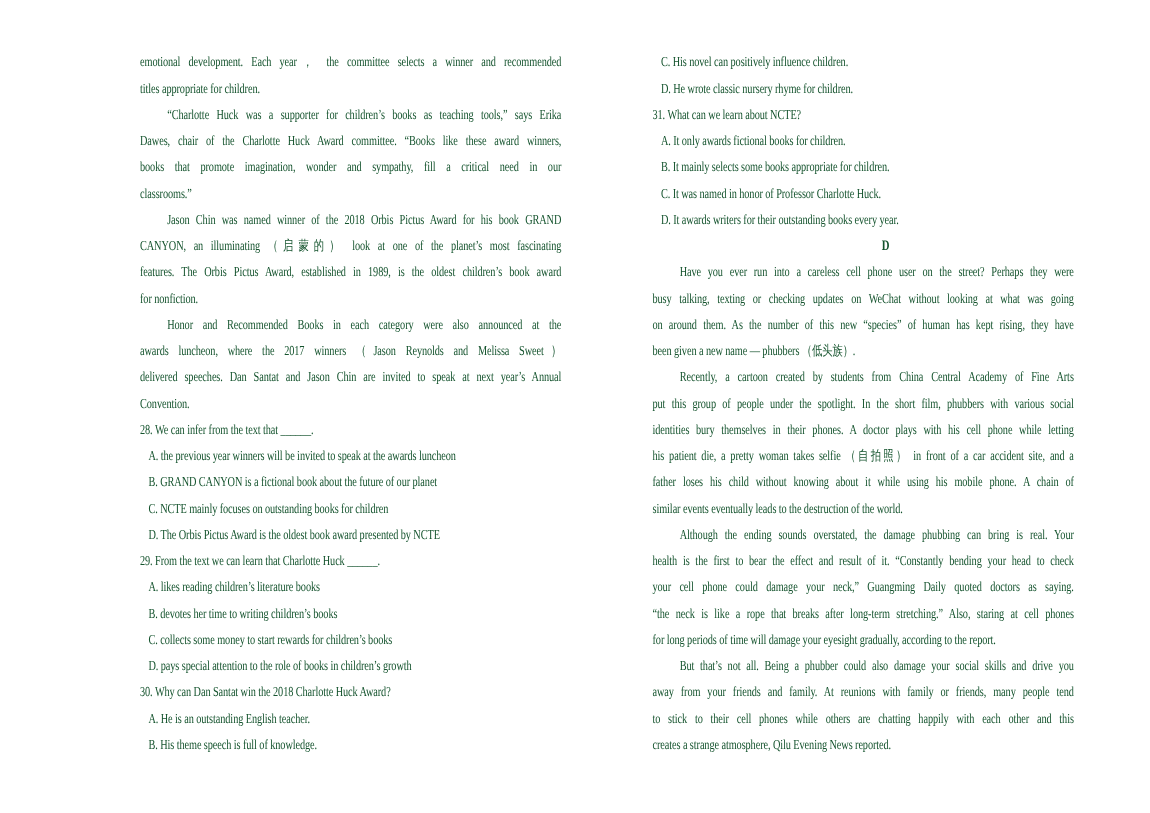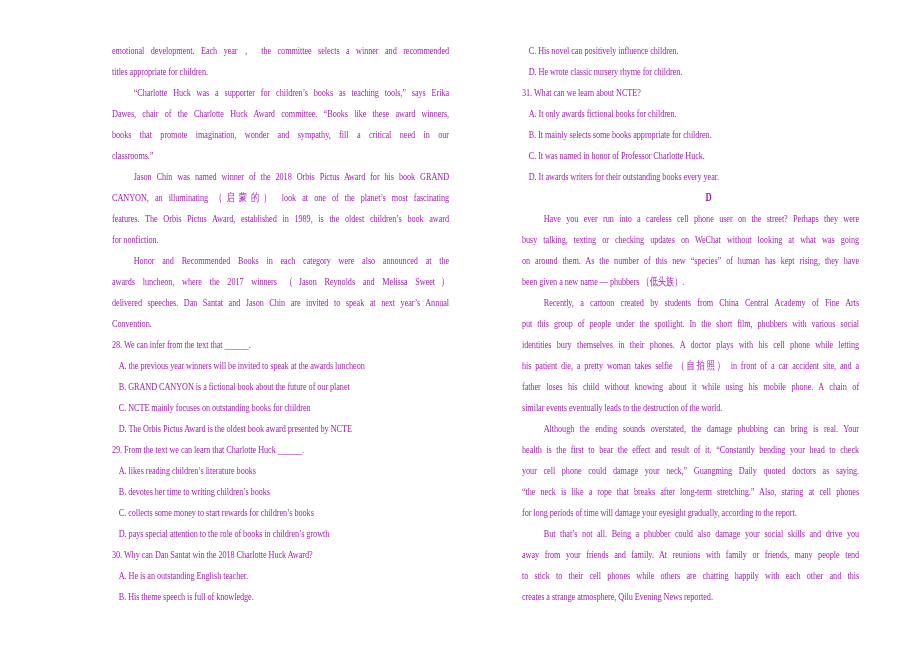--- a/index.html
+++ b/index.html
@@ -45,21 +45,21 @@
     font-weight: bold;
     text-align: center;
     text-align-last: center;
     text-indent: 48px;
     font-size: 11.5px;
   }
 </style>
 </head>
 <body>
 
-<div class="page" style="background: rgb(255, 255, 255); color: #a21caf; border-radius: 11px;">
+<div class="page" style="background: rgb(255, 255, 255); color: #14532d; border-radius: 11px;">
   <div class="col col-left">
       <div class="line justified">emotional development. Each year， the committee selects a winner and recommended</div>
       <div class="line plain">titles appropriate for children.</div>
       <div class="line justified-indent">“Charlotte Huck was a supporter for children’s books as teaching tools,” says Erika</div>
       <div class="line justified">Dawes, chair of the Charlotte Huck Award committee. “Books like these award winners,</div>
       <div class="line justified">books that promote imagination, wonder and sympathy, fill a critical need in our</div>
       <div class="line plain">classrooms.”</div>
       <div class="line justified-indent">Jason Chin was named winner of the 2018 Orbis Pictus Award for his book GRAND</div>
       <div class="line justified">CANYON, an illuminating （启蒙的） look at one of the planet’s most fascinating</div>
       <div class="line justified">features. The Orbis Pictus Award, established in 1989, is the oldest children’s book award</div>

